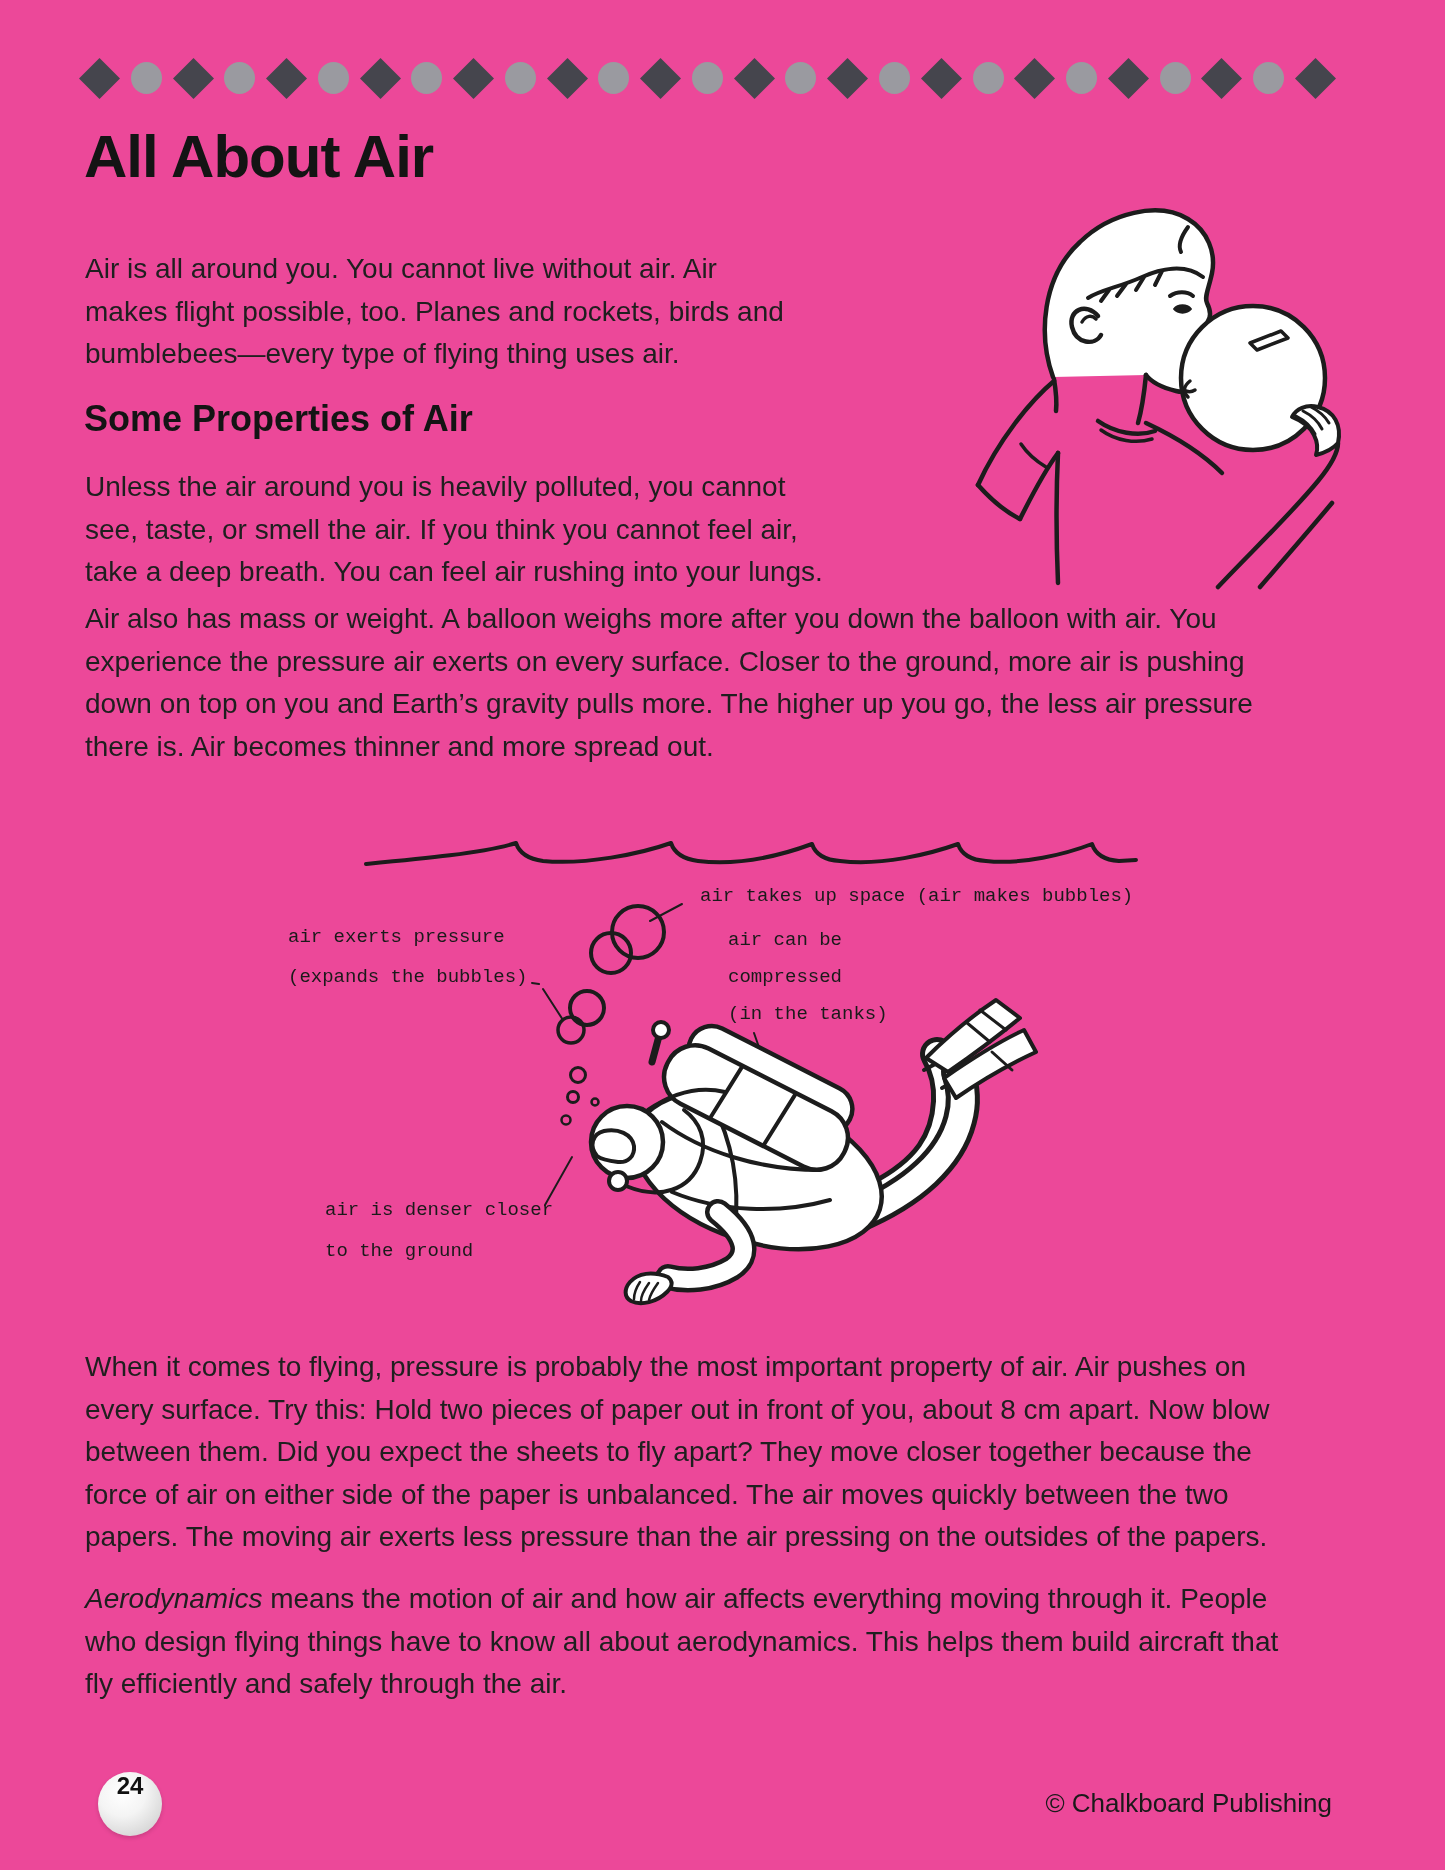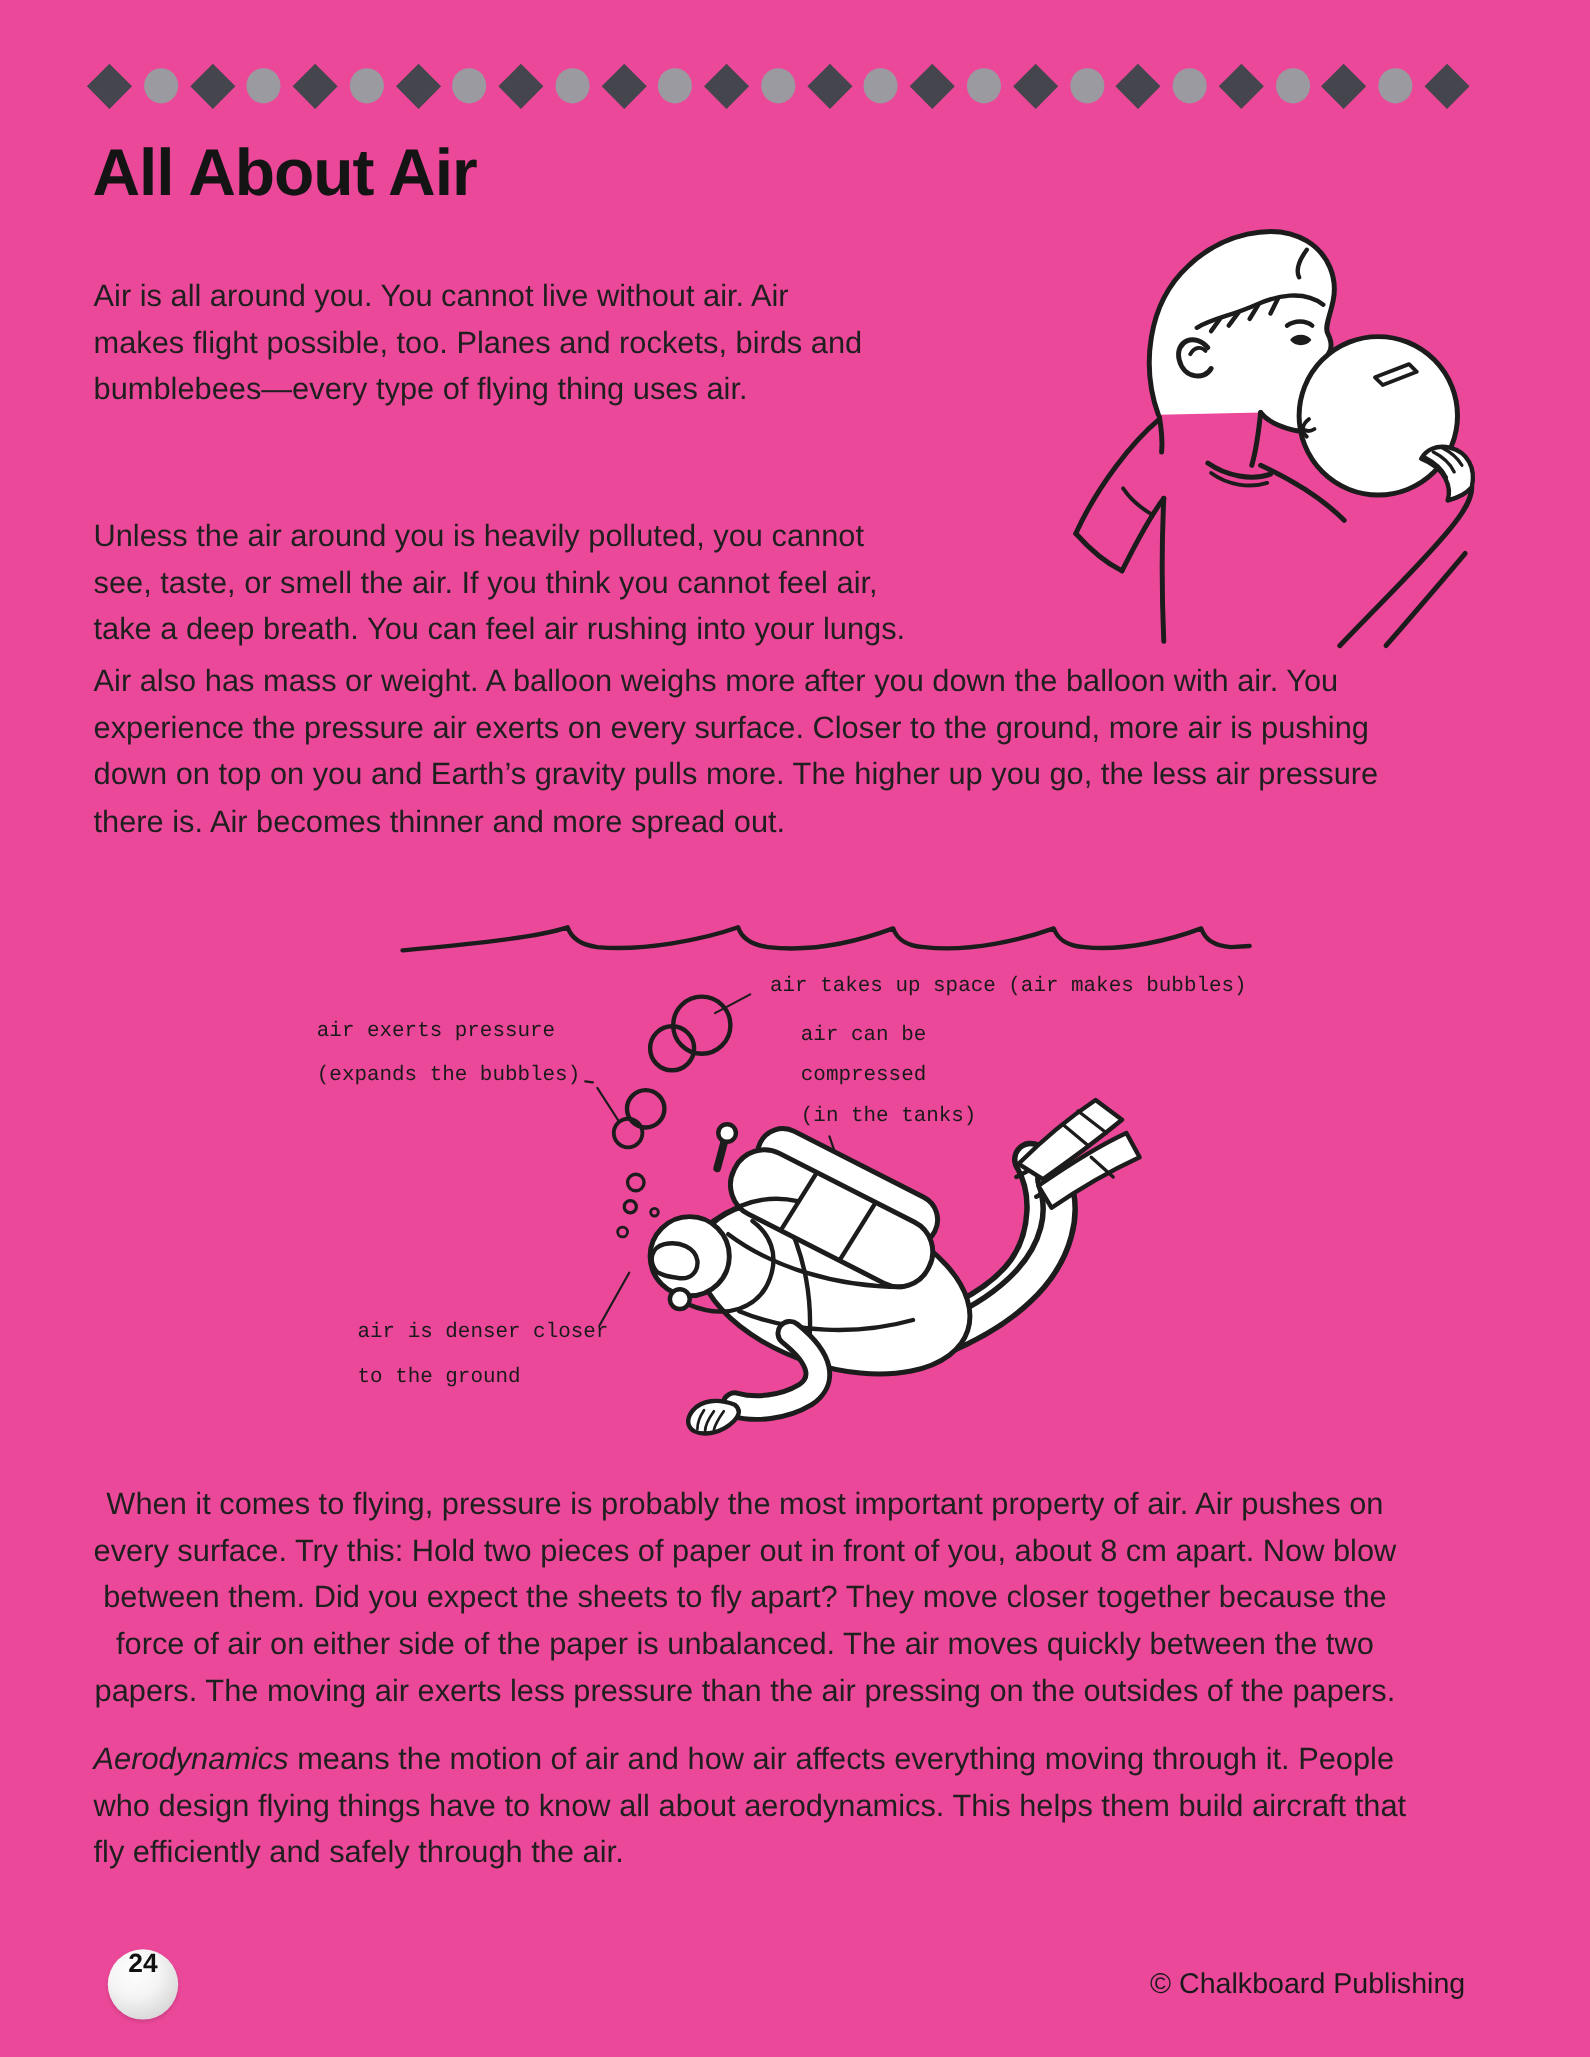--- a/index.html
+++ b/index.html
@@ -22,21 +22,21 @@
   }
   .subhead{
     position:absolute;left:84px;top:398px;margin:0;
     font-size:36px;font-weight:bold;color:#141414;
   }
   .para{position:absolute;left:85px;font-size:28px;line-height:42.5px;}
   .para .line{white-space:nowrap;}
   #p-intro{top:248px;}
   #p-properties{top:466px;}
   #p-mass{top:598px;}
-  #p-pressure{top:1346px;text-align:center;}
+  #p-pressure{top:1346px;}
   #p-aero{top:1578px;}
   #p-aero em{font-style:italic;}
 
   
   .diag-label{position:absolute;font-size:19px;line-height:40px;color:#1a1a1a;font-family:Liberation Mono, monospace;}
   .diag-label .line{white-space:nowrap;}
   #lbl-space{left:700px;top:876px;}
   #lbl-pressure{left:288px;top:917px;}
   #lbl-compressed{left:728px;top:922px;line-height:37px;}
   #lbl-denser{left:325px;top:1190px;line-height:41px;}
@@ -141,20 +141,21 @@
       <path d="M268,402 C300,368 340,330 368,296 C382,279 388,268 388,258"></path>
       <path d="M310,402 C336,372 362,342 382,318"></path>
 
       <path d="M388,258 C392,240 384,226 368,222 C356,219 346,224 342,232 C352,236 360,242 364,250 C368,258 368,264 366,270 C374,268 382,265 388,258 Z" fill="#ffffff" stroke-width="4"></path>
       <path d="M346,231 C354,235 361,241 365,249" stroke-width="3"></path>
       <path d="M353,226 C361,230 368,236 372,244" stroke-width="3"></path>
       <path d="M361,222 C369,226 375,231 379,238" stroke-width="3"></path>
     </g>
   </svg>
 
+  <h2 class="subhead">Some Properties of Air</h2>
 
   <div class="para" id="p-properties">
     <div class="line">Unless the air around you is heavily polluted, you cannot</div>
     <div class="line">see, taste, or smell the air. If you think you cannot feel air,</div>
     <div class="line">take a deep breath. You can feel air rushing into your lungs.</div>
   </div>
 
   <div class="para" id="p-mass">
     <div class="line">Air also has mass or weight. A balloon weighs more after you down the balloon with air. You</div>
     <div class="line">experience the pressure air exerts on every surface. Closer to the ground, more air is pushing</div>

